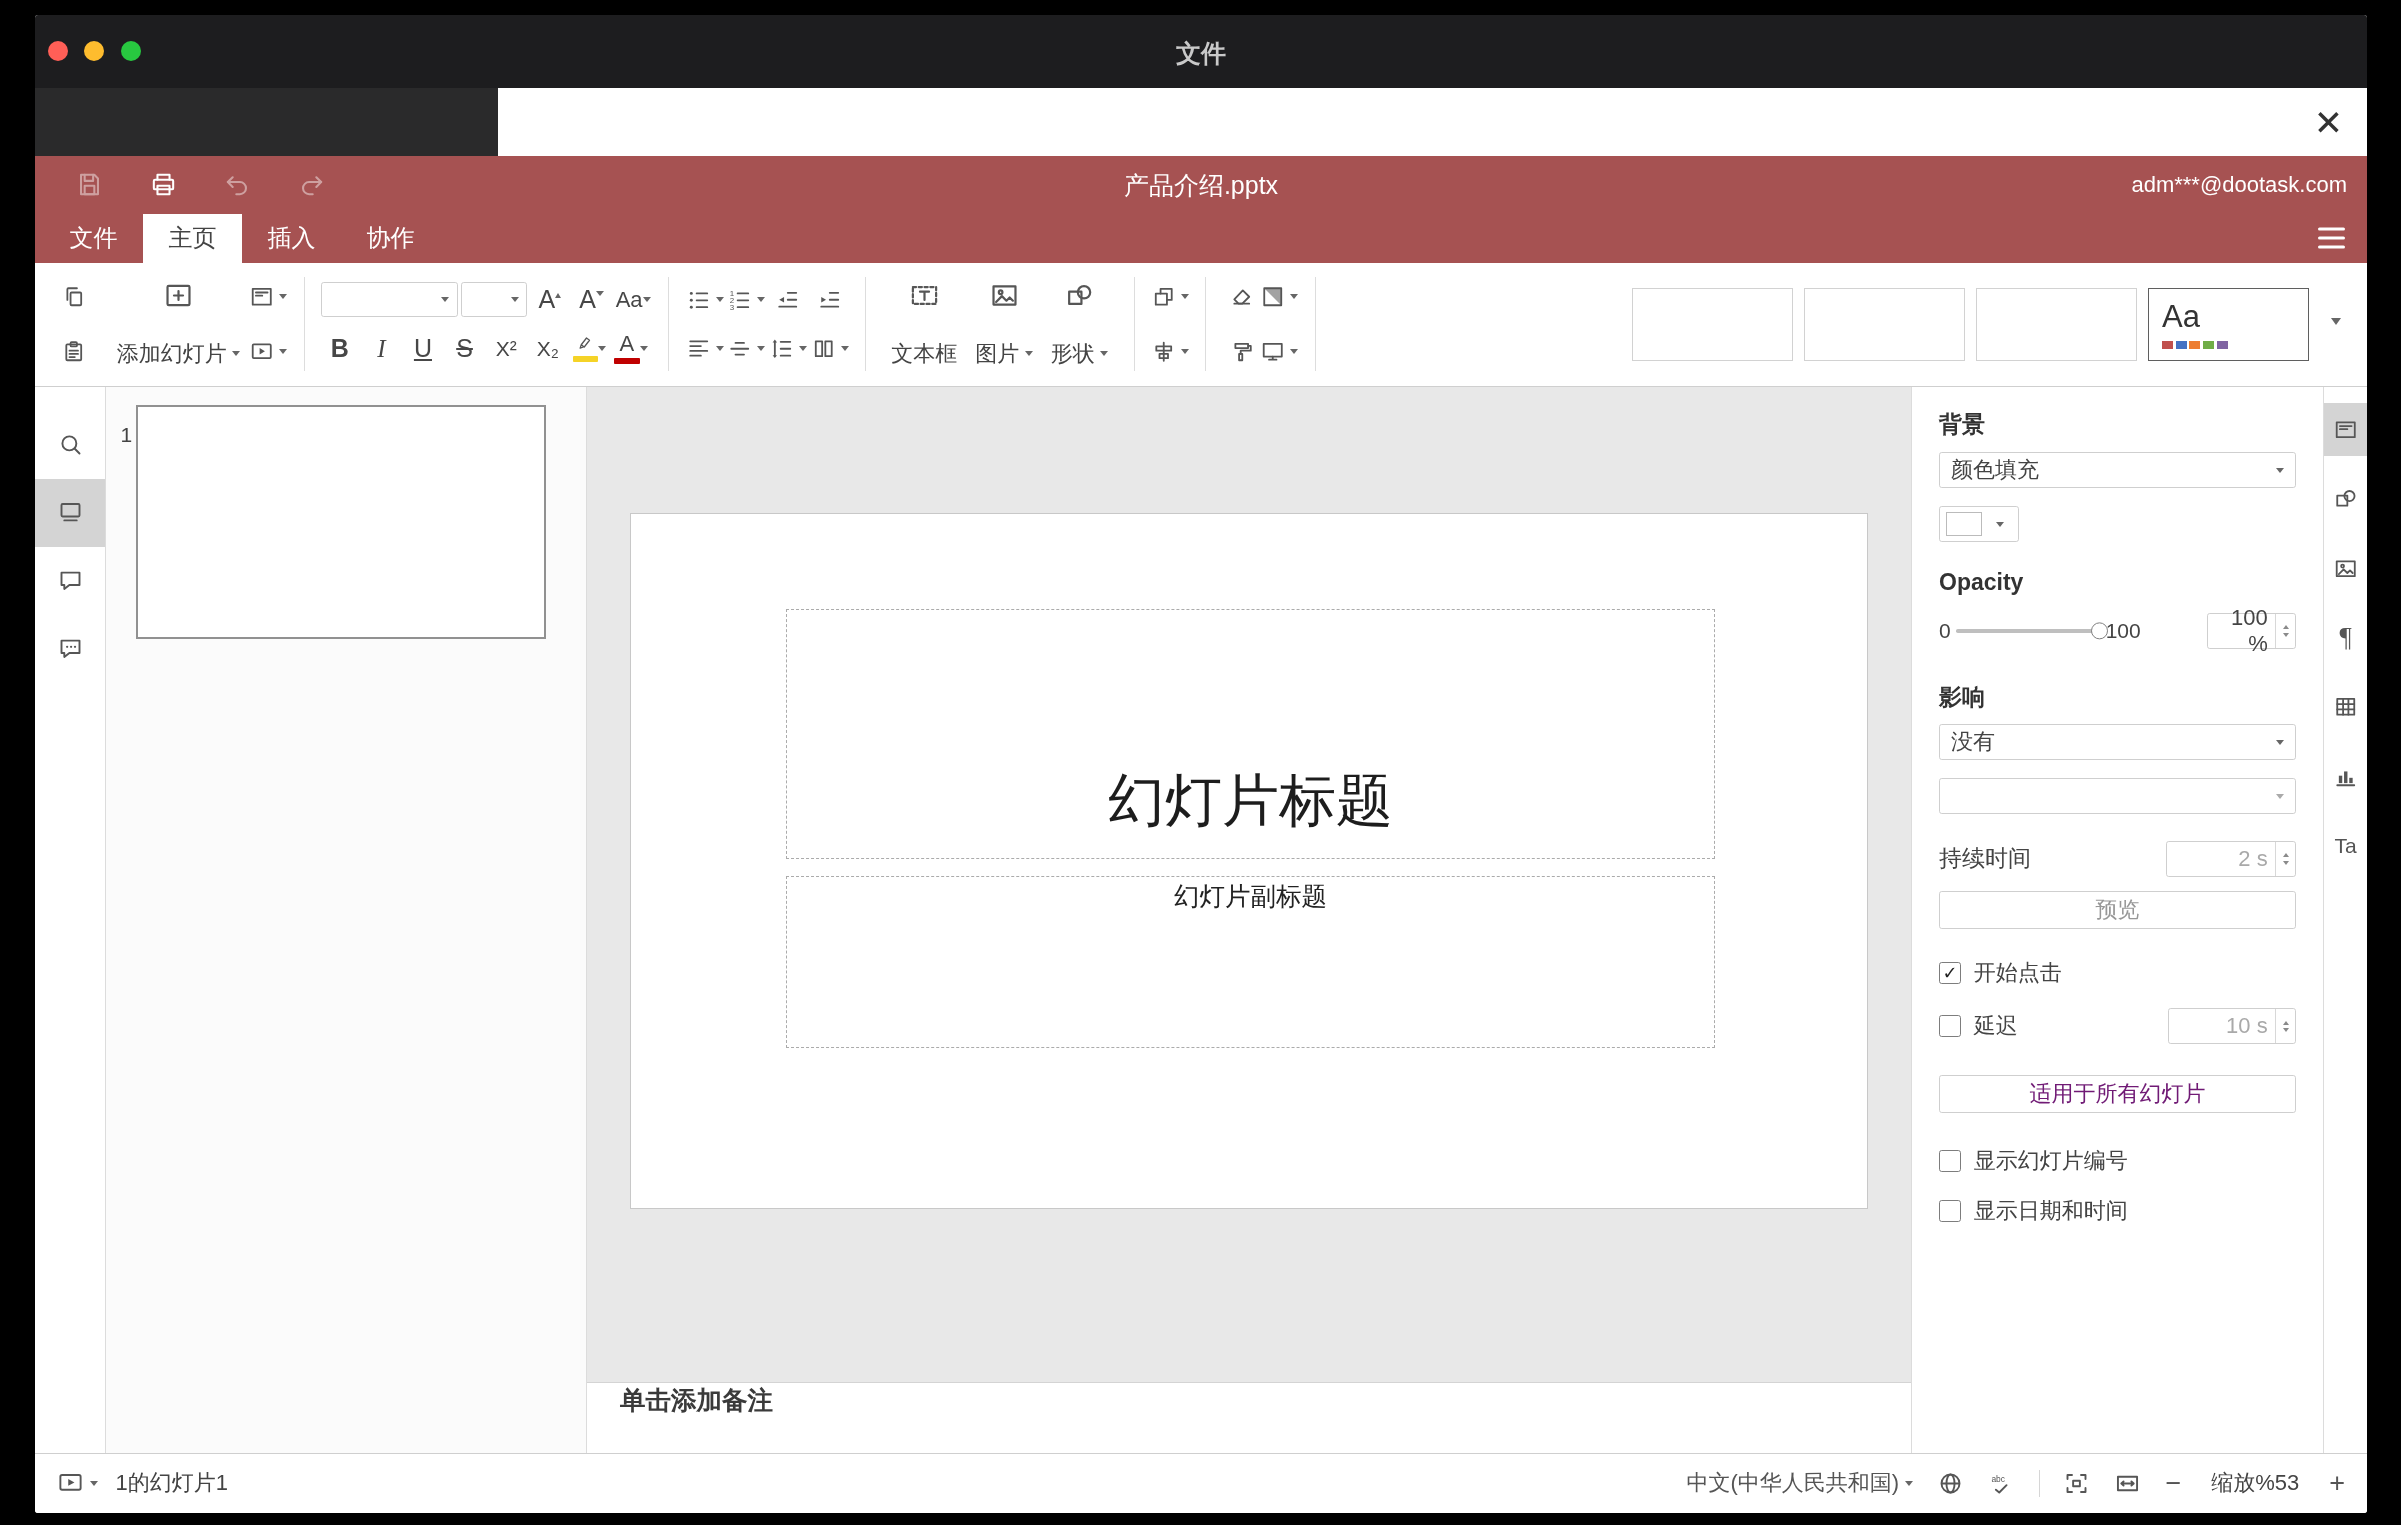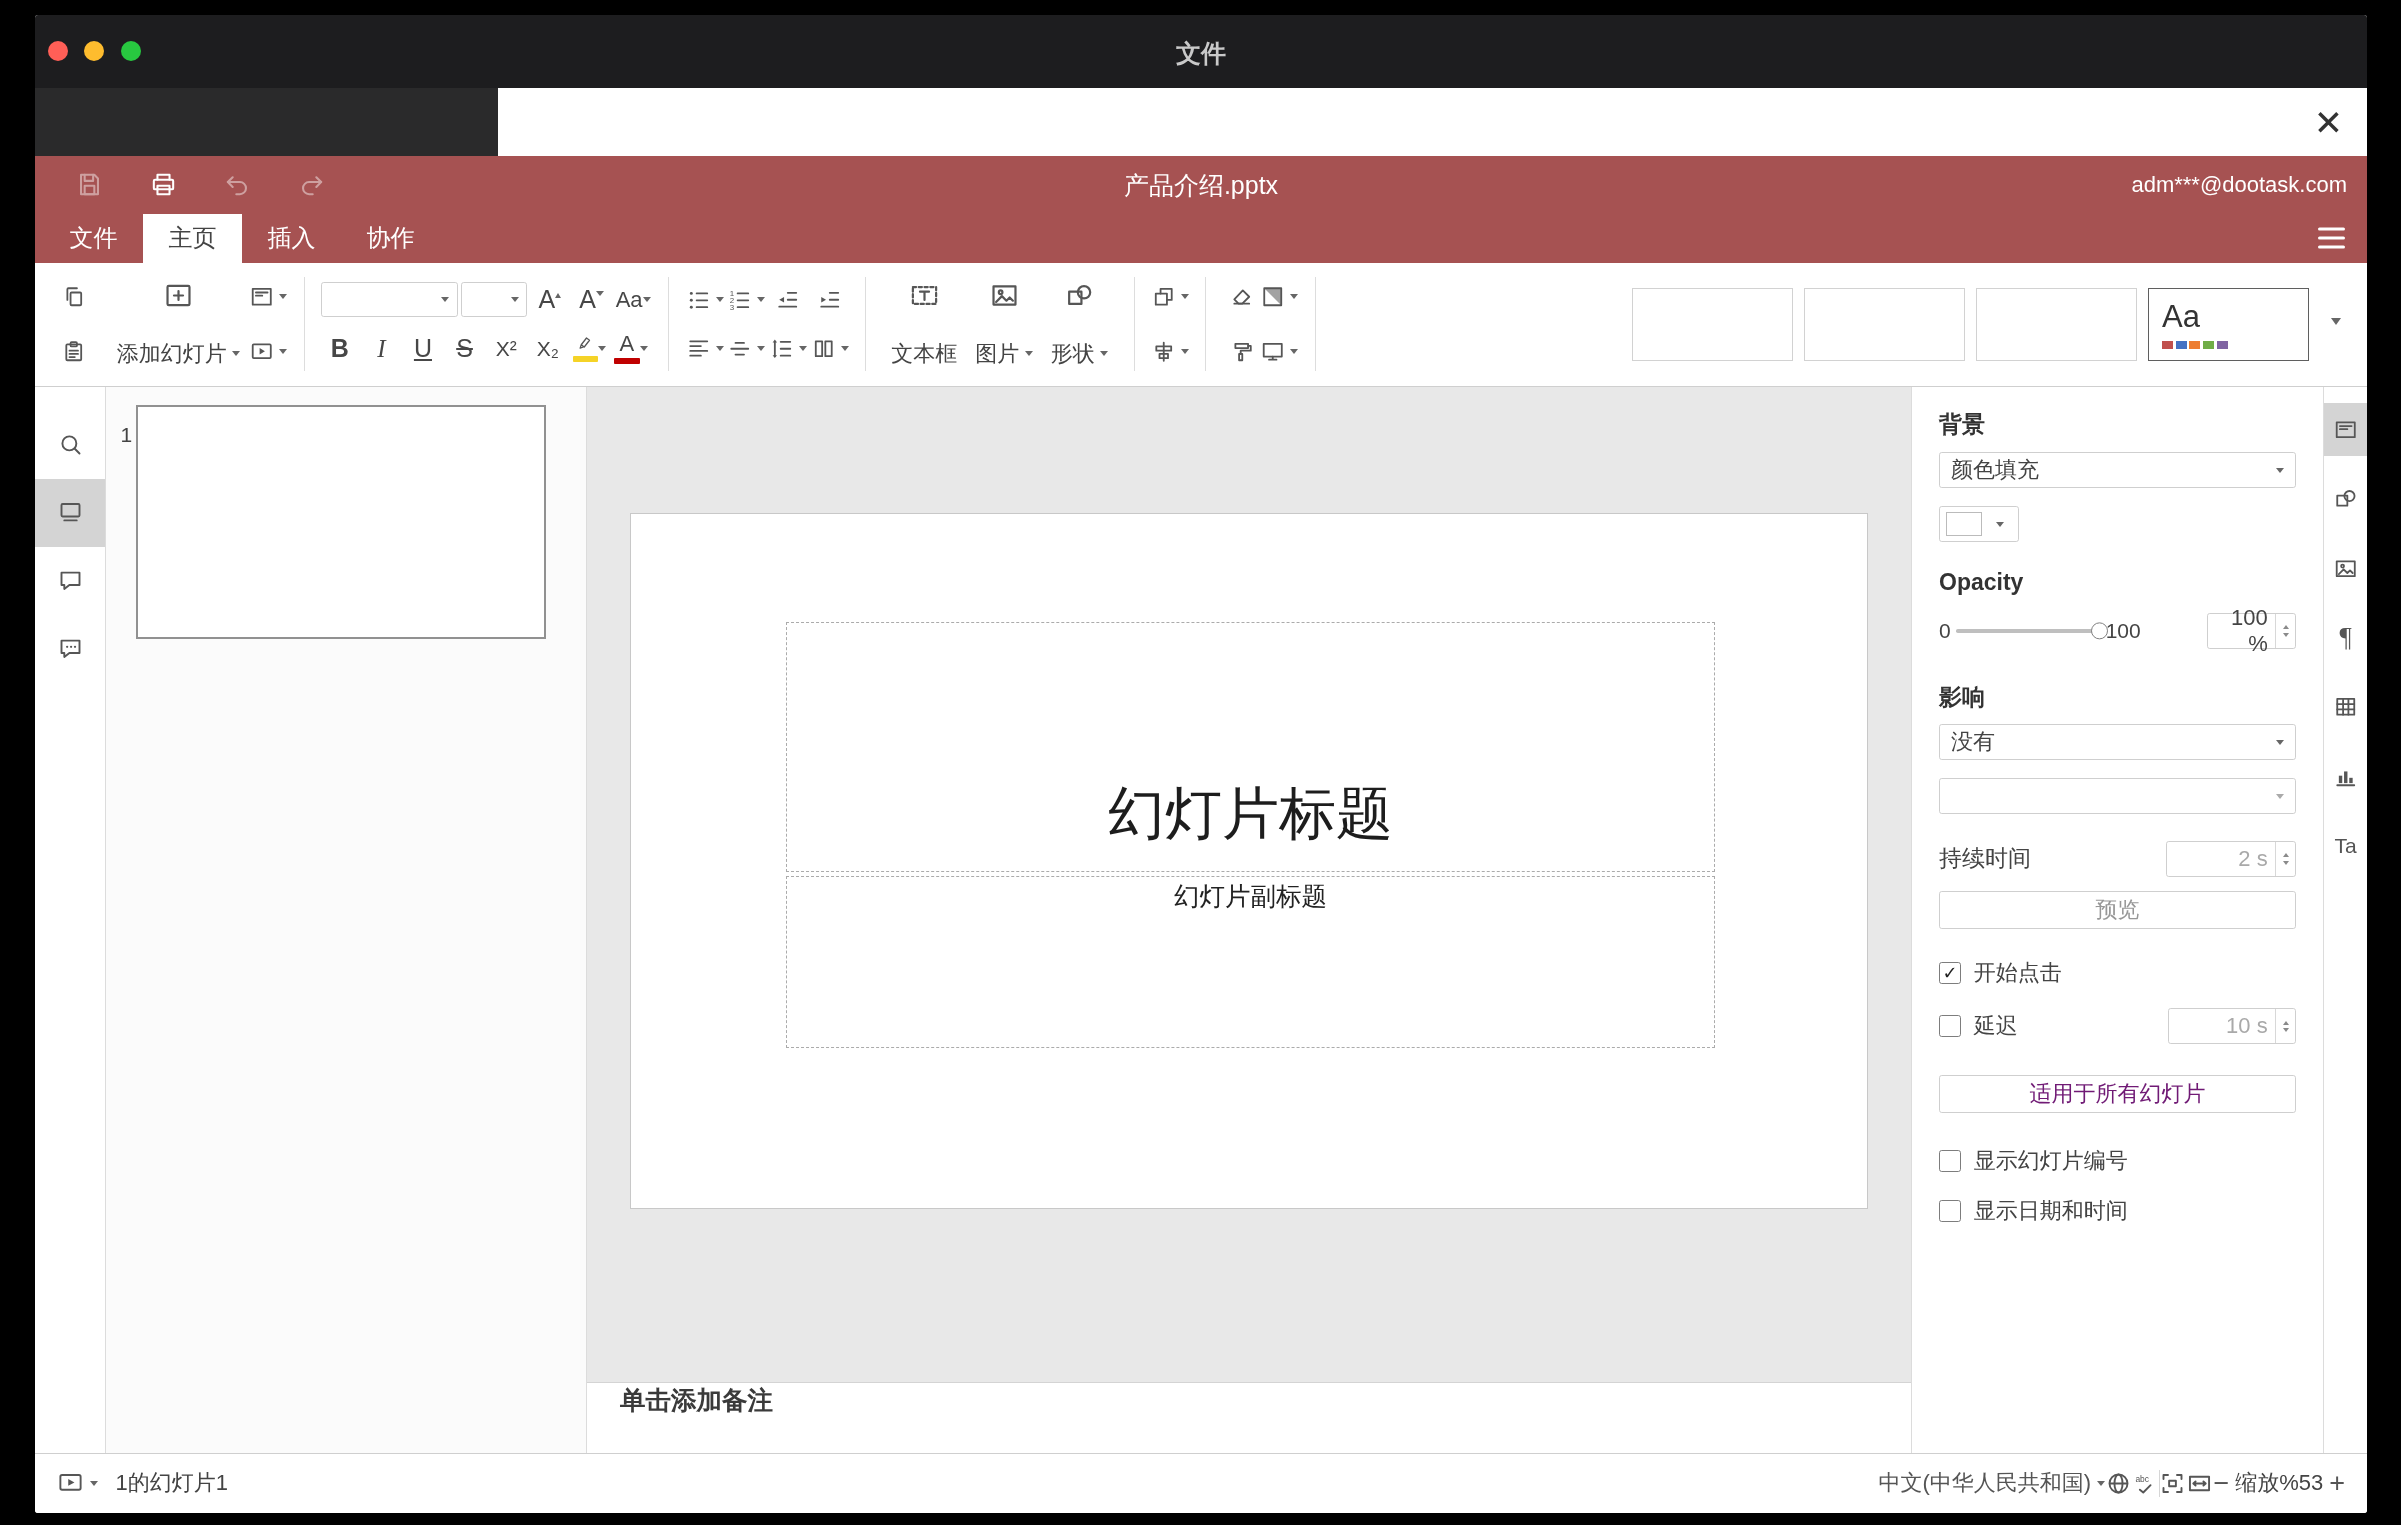--- a/index.html
+++ b/index.html
@@ -63,21 +63,21 @@
   .railitem{width:100%;height:68px;display:flex;align-items:center;justify-content:center;cursor:pointer;}
   .railitem svg{width:27px;height:27px}
   .railitem.sel{background:#d4d4d4;}
   .thumbs{flex:none;width:481px;background:#fbfbfb;border-right:0.9px solid #dcdcdc;position:relative;}
   .thumbnum{position:absolute;left:14.6px;top:36px;font-size:21px;color:#444;}
   .thumbbox{position:absolute;left:30px;top:18px;width:410px;height:234px;background:#fff;border:2.7px solid #919191;cursor:pointer;}
   .maincol{flex:1;display:flex;flex-direction:column;background:#e8e8e8;min-width:0;}
   .canvas{flex:1;position:relative;}
   .slide{position:absolute;left:50%;transform:translateX(-50%);top:126px;width:1238px;height:696px;background:#fff;border:0.9px solid #c8c8c8;}
   .ph{position:absolute;border:0.9px dashed #ababab;}
-  .ph.title{left:155px;top:108px;width:929px;height:250px;display:flex;align-items:flex-end;justify-content:center;padding-bottom:18px;}
+  .ph.title{left:155px;top:95px;width:929px;height:250px;display:flex;align-items:flex-end;justify-content:center;padding-bottom:18px;}
   .ph.subtitle{left:155px;top:362px;width:929px;height:172px;display:flex;align-items:flex-start;justify-content:center;padding-top:2px;}
   .slidetitle{font-size:57px;color:#1d1d1d;font-weight:500;}
   .slidesub{font-size:25.5px;color:#222;}
   .notes{flex:none;height:71px;background:#fff;border-top:0.9px solid #d4d4d4;display:flex;align-items:flex-start;padding-left:33px;}
   .notestext{font-size:25.5px;color:#3a3a3a;font-weight:700;}
   
   .rightpanel{flex:none;width:412px;background:#fff;border-left:0.9px solid #dcdcdc;padding:22px 27px;font-size:23px;color:#444;overflow:hidden;}
   .plabel{font-weight:700;font-size:23px;color:#333;}
   .select{height:36px;border:0.9px solid #cfcfcf;border-radius:2.7px;display:flex;align-items:center;padding:0 11px;background:#fff;cursor:pointer;font-size:22px;color:#444;}
   .select .chev{margin-left:auto;}
@@ -102,21 +102,21 @@
   
   .rightrail{flex:none;width:44px;background:#fff;border-left:0.9px solid #dcdcdc;display:flex;flex-direction:column;align-items:center;padding-top:16.4px;}
   .rr{width:44px;height:53px;margin-bottom:16.4px;display:flex;align-items:center;justify-content:center;cursor:pointer;color:#555;}
   .rr svg{width:25.5px;height:25.5px}
   .rr.sel{background:#d4d4d4;}
   .rr .pg{font-size:27px;color:#555;font-family:"Liberation Serif",serif;}
   .rr .ta{font-size:21px;color:#555;}
   
   .statusbar{flex:none;height:60px;background:#fff;border-top:0.9px solid #cfcfcf;display:flex;align-items:center;padding:0 22px;font-size:22px;color:#444;}
   .sbleft{display:flex;align-items:center;gap:9px;}
-  .sbright{margin-left:auto;display:flex;align-items:center;}
+  .sbright{margin-left:auto;display:flex;align-items:center;gap:24px;}
   .sbtn{display:flex;align-items:center;gap:5.5px;cursor:pointer;color:#555;}
   .sbtn svg{width:27px;height:27px}
   .sbsep{width:0.9px;height:27px;background:#d6d6d6;}
   .zoomglyph{font-size:27px;color:#555;cursor:pointer;line-height:1;}
   .zoomtext{min-width:100px;text-align:center;color:#444;}
 </style>
 </head>
 <body>
 
 <div class="window">

